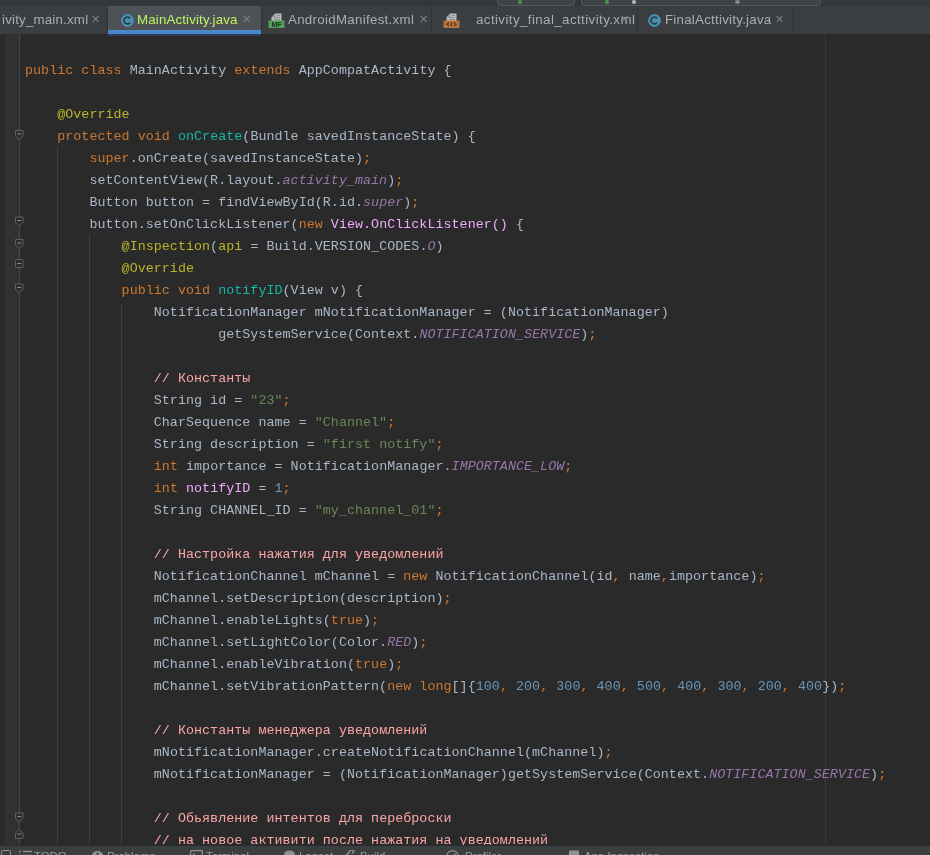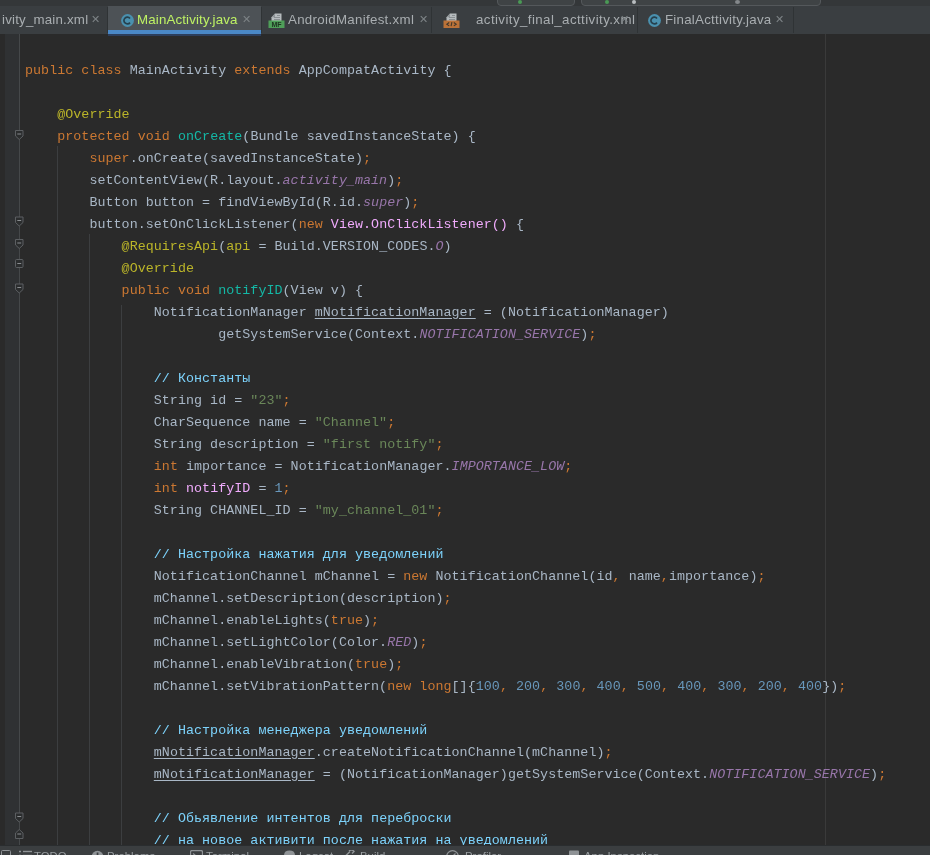--- a/index.html
+++ b/index.html
@@ -24,24 +24,24 @@
   .iguide{position:absolute;width:1px;background:#3c3e40;}
   #marginline{position:absolute;left:820px;top:0;width:1px;height:811px;background:#3a3a3a;}
   #code{position:absolute;left:0;top:0;margin:0;padding:25.7px 0 0 20px;
         font-family:"Liberation Mono",monospace;font-size:13.333px;letter-spacing:0.05px;line-height:22px;
         color:#a9b7c6;white-space:pre;}
   .k{color:#cc7832;}
   .an{color:#bbb529;}
   .fn{color:#14b8a6;}
   .s{color:#6a8759;}
   .n{color:#6897bb;}
-  .c{color:#7dd3fc;}
+  .c{color:#fca5a5;}
   .st{color:#9876aa;font-style:italic;}
   .gr{color:#f0abfc;}
-  .u{text-decoration:underline;text-underline-offset:2px;}
+  .u{text-underline-offset:2px;}
   
   #statusbar{position:absolute;left:0;top:845px;width:930px;height:10px;background:#3b3e40;border-top:1px solid #2a2d2f;}
   .sbitem{position:absolute;top:5px;font-size:11.4px;color:#989da0;white-space:pre;line-height:1.2;}
   .sbicon{position:absolute;top:5px;}
 </style>
 </head>
 <body>
 <div id="root">
   <div id="topstrip">
     <div class="tbtn" style="left:497px;width:76px;"></div>
@@ -102,21 +102,21 @@
     <div class="iguide" style="left:116px;top:271px;bottom:0;"></div>
     <div id="marginline"></div>
     <pre id="code"><span class="k">public class </span>MainActivity <span class="k">extends </span>AppCompatActivity {
 
     <span class="an">@Override</span>
     <span class="k">protected void </span><span class="fn">onCreate</span>(Bundle savedInstanceState) {
         <span class="k">super</span>.onCreate(savedInstanceState)<span class="k">;</span>
         setContentView(R.layout.<span class="st">activity_main</span>)<span class="k">;</span>
         Button button = findViewById(R.id.<span class="st">super</span>)<span class="k">;</span>
         button.setOnClickListener(<span class="k">new </span><span class="gr">View.OnClickListener() </span>{
-            <span class="an">@RequiresApi</span>(<span class="an">api </span>= Build.VERSION_CODES.<span class="st">O</span>)
+            <span class="an">@Inspection</span>(<span class="an">api </span>= Build.VERSION_CODES.<span class="st">O</span>)
             <span class="an">@Override</span>
             <span class="k">public void </span><span class="fn">notifyID</span>(View v) {
                 NotificationManager <span class="u">mNotificationManager</span> = (NotificationManager)
                         getSystemService(Context.<span class="st">NOTIFICATION_SERVICE</span>)<span class="k">;</span>
 
                 <span class="c">// Константы</span>
                 String id = <span class="s">"23"</span><span class="k">;</span>
                 CharSequence name = <span class="s">"Channel"</span><span class="k">;</span>
                 String description = <span class="s">"first notify"</span><span class="k">;</span>
                 <span class="k">int </span>importance = NotificationManager.<span class="st">IMPORTANCE_LOW</span><span class="k">;</span>
@@ -124,21 +124,21 @@
                 String CHANNEL_ID = <span class="s">"my_channel_01"</span><span class="k">;</span>
 
                 <span class="c">// Настройка нажатия для уведомлений</span>
                 NotificationChannel mChannel = <span class="k">new </span>NotificationChannel(id<span class="k">,</span> name<span class="k">,</span>importance)<span class="k">;</span>
                 mChannel.setDescription(description)<span class="k">;</span>
                 mChannel.enableLights(<span class="k">true</span>)<span class="k">;</span>
                 mChannel.setLightColor(Color.<span class="st">RED</span>)<span class="k">;</span>
                 mChannel.enableVibration(<span class="k">true</span>)<span class="k">;</span>
                 mChannel.setVibrationPattern(<span class="k">new long</span>[]{<span class="n">100</span><span class="k">,</span> <span class="n">200</span><span class="k">,</span> <span class="n">300</span><span class="k">,</span> <span class="n">400</span><span class="k">,</span> <span class="n">500</span><span class="k">,</span> <span class="n">400</span><span class="k">,</span> <span class="n">300</span><span class="k">,</span> <span class="n">200</span><span class="k">,</span> <span class="n">400</span>})<span class="k">;</span>
 
-                <span class="c">// Настройка менеджера уведомлений</span>
+                <span class="c">// Константы менеджера уведомлений</span>
                 <span class="u">mNotificationManager</span>.createNotificationChannel(mChannel)<span class="k">;</span>
                 <span class="u">mNotificationManager</span> = (NotificationManager)getSystemService(Context.<span class="st">NOTIFICATION_SERVICE</span>)<span class="k">;</span>
 
                 <span class="c">// Обьявление интентов для переброски</span>
                 <span class="c">// на новое активити после нажатия на уведомлений</span></pre>
     <svg id="foldmarks" width="30" height="811" style="position:absolute;left:0;top:0;">
       <g fill="#2b2d2e" stroke="#5c5f62" stroke-width="1">
         <path d="M10.5 96.5 h7.5 v5.5 l-3.75 3.5 -3.75 -3.5 z"></path>
         <path d="M10.5 183 h7.5 v5.5 l-3.75 3.5 -3.75 -3.5 z"></path>
         <path d="M10.5 205.5 h7.5 v5.5 l-3.75 3.5 -3.75 -3.5 z"></path>

